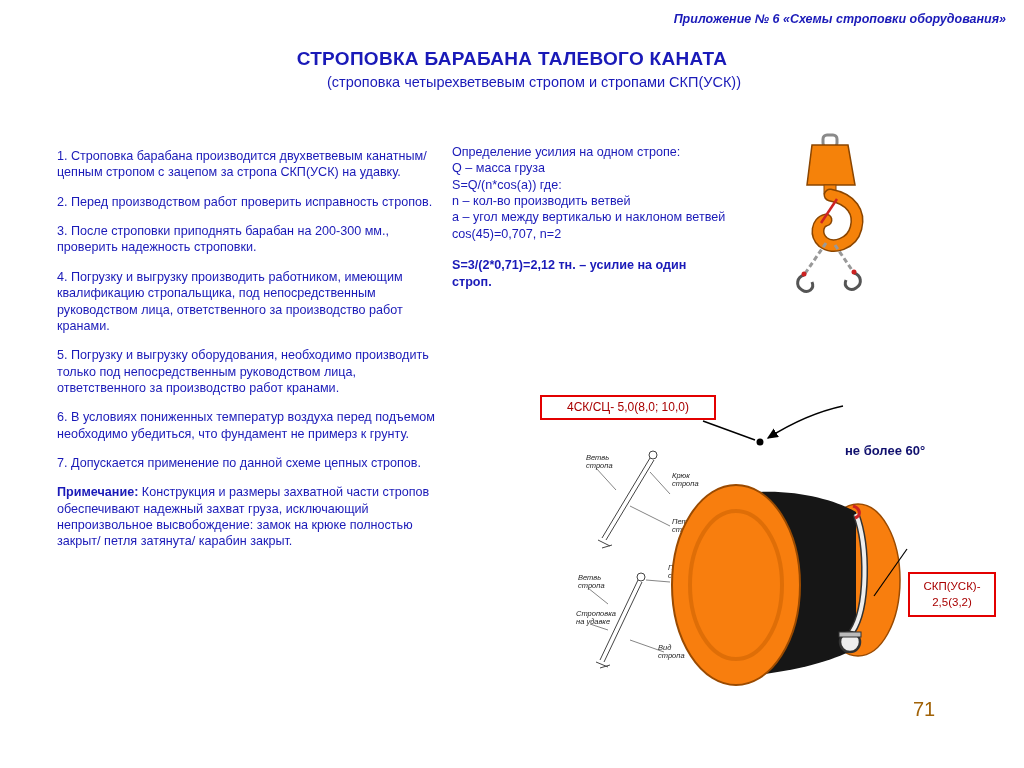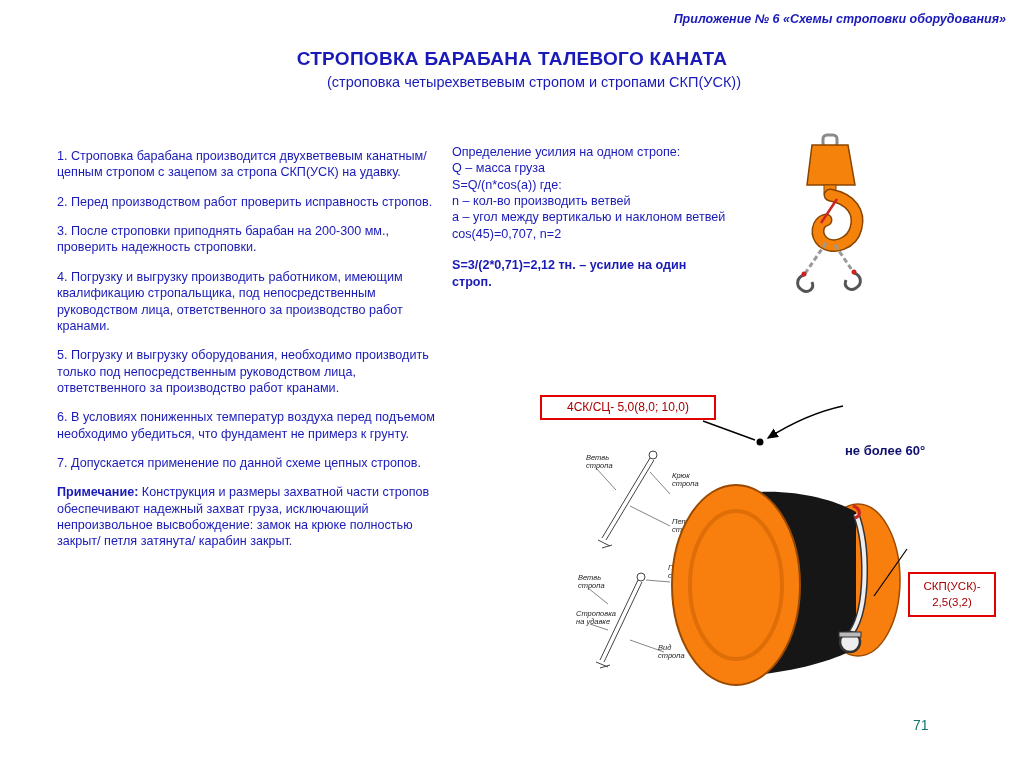--- a/index.html
+++ b/index.html
@@ -16,21 +16,21 @@
 
   .mid-col { position:absolute; left:452px; top:144px; width:274px; color:#1a1ab8; font-size:12.6px; line-height:1.3; }
   .mid-col .result { margin-top:15px; font-weight:bold; }
 
   .redbox { position:absolute; background:#fff; border:2px solid #e30000; color:#a80000; font-weight:normal; text-align:center; }
   .box1 { left:540px; top:395px; width:176px; height:25px; line-height:21px; font-size:12px; }
   .box2 { left:908px; top:524px; width:88px; padding:5px 3px; font-size:11.5px; line-height:1.35;margin-top:48px; }
 
   .angle-note { position:absolute; left:845px; top:399px; font-size:13px; font-weight:bold; color:#10106e;margin-top:44px; }
 
-  .pagenum { position:absolute; left:913px; top:717px; font-size:14px; color:#0f766e; }
+  .pagenum { position:absolute; left:913px; top:698px; font-size:20px; color:#a16207; }
 
   .sketch-label { position:absolute; font-size:7.5px; font-style:italic; color:#222; line-height:1.1; }
 
   svg { position:absolute; }
   .overlay { left:0; top:0; pointer-events:none; }
 </style>
 </head>
 <body>
 
 <div class="page">

